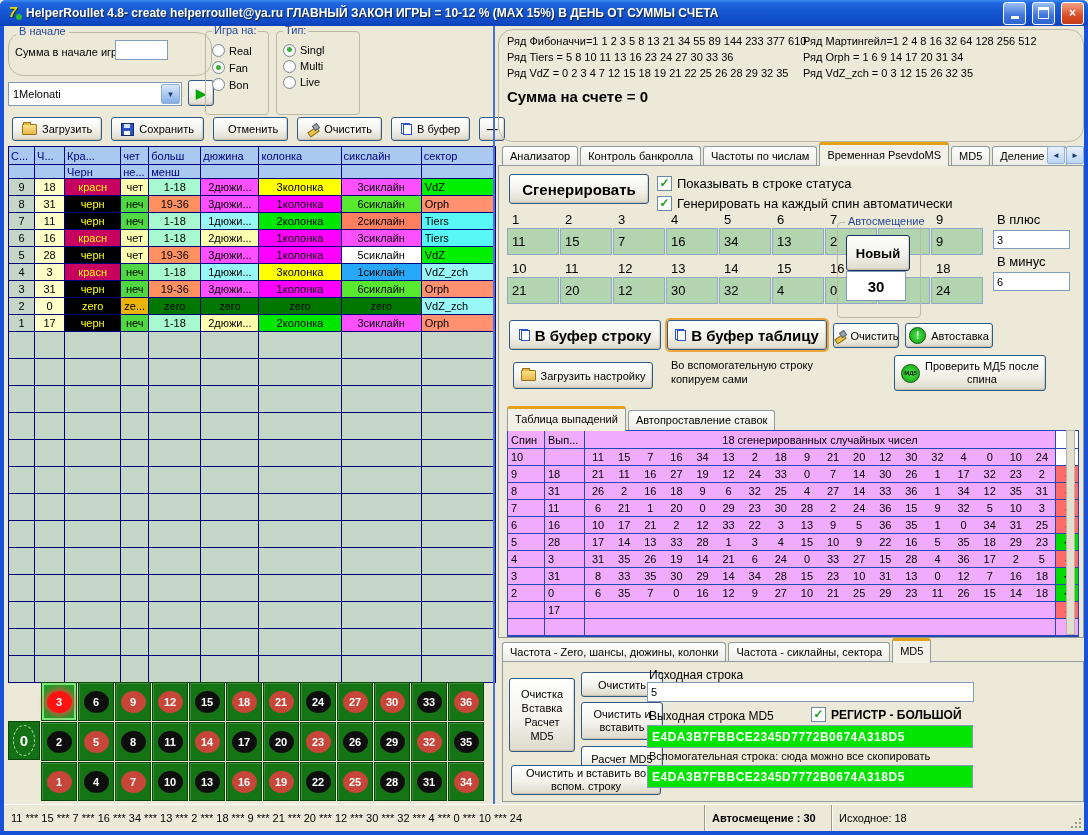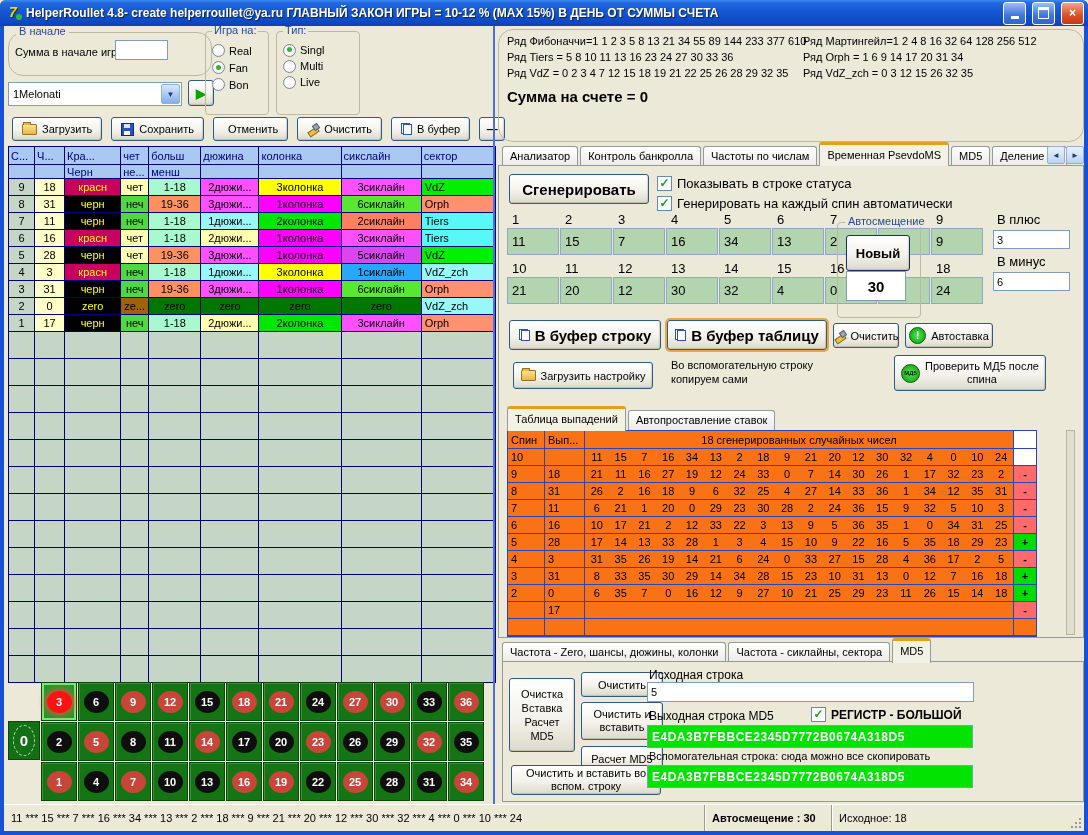--- a/index.html
+++ b/index.html
@@ -139,21 +139,21 @@
   #minuslbl{position:absolute;left:498px;top:88px;font-size:13px;}
   #minusinp{position:absolute;left:494px;top:106px;width:72px;height:17px;}
   #bufrow{left:10px;top:154px;width:152px;height:30px;font-size:15px;font-weight:bold;}
   #buftbl{left:168px;top:154px;width:160px;height:30px;font-size:15px;font-weight:bold;}
   #clr2{left:334px;top:157px;width:66px;height:25px;}
   #autobet{left:406px;top:157px;width:88px;height:25px;}
   #loadset{left:14px;top:196px;width:140px;height:27px;}
   #hint{position:absolute;left:172px;top:192px;width:178px;font-size:11px;line-height:14px;}
   #checkmd5{left:395px;top:189px;width:152px;height:36px;line-height:13px;}
   #innertabs{position:absolute;left:8px;top:241px;height:23px;}
-  #spinstbl{position:absolute;left:8px;top:264px;width:530px;border:1px solid #2946B8;background:#f97316;box-sizing:border-box;}
+  #spinstbl{position:absolute;left:8px;top:264px;width:572px;border:1px solid #2946B8;background:#f0abfc;box-sizing:border-box;}
   .shead,.srow{display:flex;}
   .scell{border-right:1px solid #2946B8;border-bottom:1px solid #2946B8;font-size:11px;display:flex;align-items:center;box-sizing:border-box;}
   .c1{width:37px;padding-left:3px;}
   .c2{width:40px;padding-left:3px;}
   .c3{flex:1;justify-content:center;}
   .c3 span{flex:1;text-align:center;}
   .c4{width:22px;border-right:none;justify-content:center;font-weight:bold;}
   .shead .scell{height:18px;}
   .srow .scell{height:17px;}
   .c4.white{background:#fff;}.c4.plus{background:#00DC00;}.c4.minus{background:#FF6A6A;}
@@ -360,21 +360,21 @@
               <td class="sect" style="background: rgb(88, 248, 248);">Tiers</td>
             </tr>
             <tr>
               <td class="cspin">5</td>
               <td class="cnum">28</td>
               <td style="background: rgb(0, 0, 0); color: rgb(255, 255, 0);">черн</td>
               <td style="background: rgb(255, 255, 176);">чет</td>
               <td style="background: rgb(255, 144, 96);">19-36</td>
               <td style="background: rgb(255, 80, 255);">3дюжи...</td>
               <td style="background: rgb(255, 0, 255);">1колонка</td>
-              <td style="background: #d946ef;">5сиклайн</td>
+              <td style="background: #ffffff;">5сиклайн</td>
               <td class="sect" style="background: rgb(0, 240, 0);">VdZ</td>
             </tr>
             <tr>
               <td class="cspin">4</td>
               <td class="cnum">3</td>
               <td style="background: rgb(200, 0, 96); color: rgb(255, 255, 0);">красн</td>
               <td style="background: rgb(80, 216, 64);">неч</td>
               <td style="background: rgb(168, 248, 208);">1-18</td>
               <td style="background: rgb(152, 248, 248);">1дюжи...</td>
               <td style="background: rgb(255, 255, 0);">3колонка</td>
@@ -389,21 +389,21 @@
               <td style="background: rgb(255, 144, 96);">19-36</td>
               <td style="background: rgb(255, 80, 255);">3дюжи...</td>
               <td style="background: rgb(255, 0, 255);">1колонка</td>
               <td style="background: rgb(88, 232, 48);">6сиклайн</td>
               <td class="sect" style="background: rgb(255, 144, 112);">Orph</td>
             </tr>
             <tr>
               <td class="cspin">2</td>
               <td class="cnum">0</td>
               <td style="background: rgb(0, 0, 0); color: rgb(255, 255, 0);">zero</td>
-              <td style="background: #a16207;">ze...</td>
+              <td style="background: #eab308;">ze...</td>
               <td style="background: rgb(0, 120, 0);">zero</td>
               <td style="background: rgb(0, 120, 0);">zero</td>
               <td style="background: rgb(0, 120, 0);">zero</td>
               <td style="background: rgb(0, 120, 0);">zero</td>
               <td class="sect" style="background: rgb(152, 248, 248);">VdZ_zch</td>
             </tr>
             <tr>
               <td class="cspin">1</td>
               <td class="cnum">17</td>
               <td style="background: rgb(0, 0, 0); color: rgb(255, 255, 0);">черн</td>

